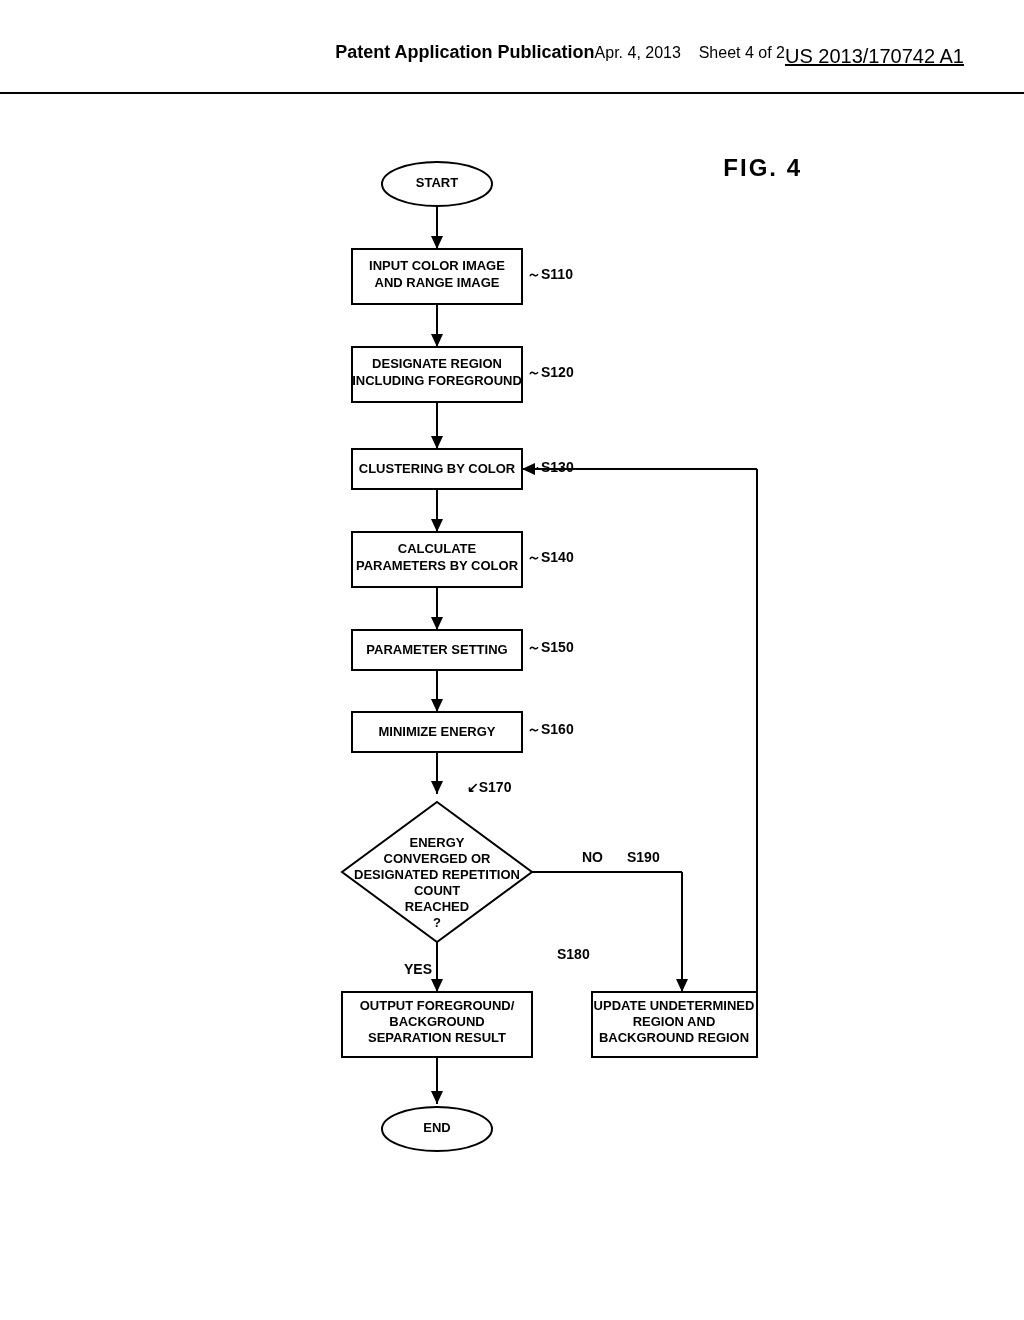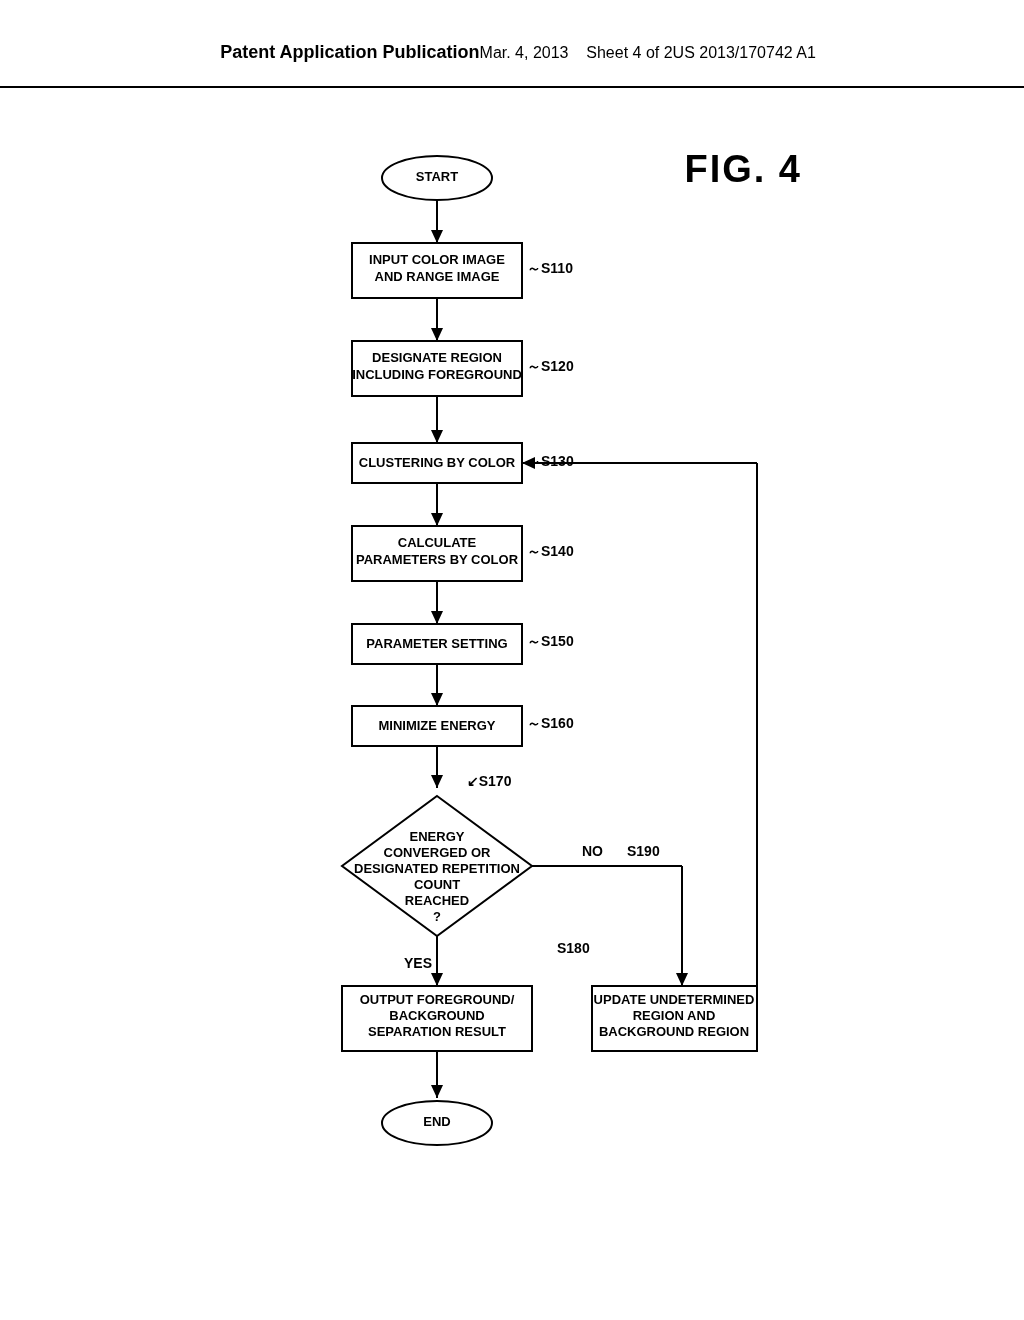--- a/index.html
+++ b/index.html
@@ -8,39 +8,40 @@
       height: 1320px;
       background: #ffffff;
       font-family: Arial, sans-serif;
       position: relative;
       overflow: hidden;
     }
 
     
     .header {
       display: flex;
-      justify-content: center;
+      justify-content: flex-end;
       align-items: flex-start;
-      padding: 40px 48px 20px 60px;
+      padding: 40px 60px 20px 60px;
       border-bottom: 2px solid #000;
     }
     .header-left {
       font-size: 18px;
       font-weight: bold;
       line-height: 1.4;
     }
     .header-center {
       font-size: 16px;
       text-align: center;
       line-height: 1.6;
     }
     .header-right {
-      font-size: 16px;
+      font-size: 20px;
       text-align: right;
       line-height: 1.6;
+      text-decoration: underline;
     }
 
     
     .content {
       display: flex;
       justify-content: center;
       align-items: flex-start;
       padding: 60px 60px;
     }
 
@@ -48,21 +49,21 @@
     .flowchart-wrapper {
       position: relative;
       width: 700px;
     }
 
     
     .fig-label {
       position: absolute;
       top: 0px;
       right: 60px;
-      font-size: 38px;
+      font-size: 24px;
       font-weight: bold;
       letter-spacing: 2px;
     }
 
     
     .flowchart-svg {
       display: block;
       margin: 0 auto;
     }
 
@@ -81,21 +82,21 @@
       font-weight: bold;
       fill: #000;
     }
   </style>
 </head>
 <body>
 
 <div class="header">
   <div class="header-left">Patent Application Publication</div>
   <div class="header-center">
-    <span>Mar. 4, 2013</span>&nbsp;&nbsp;&nbsp;
+    <span>Apr. 4, 2013</span>&nbsp;&nbsp;&nbsp;
     <span>Sheet 4 of 2</span>
   </div>
   <div class="header-right">US 2013/170742 A1</div>
 </div>
 
 <div class="content">
   <div class="flowchart-wrapper">
 
     <div class="fig-label">FIG. 4</div>
 

